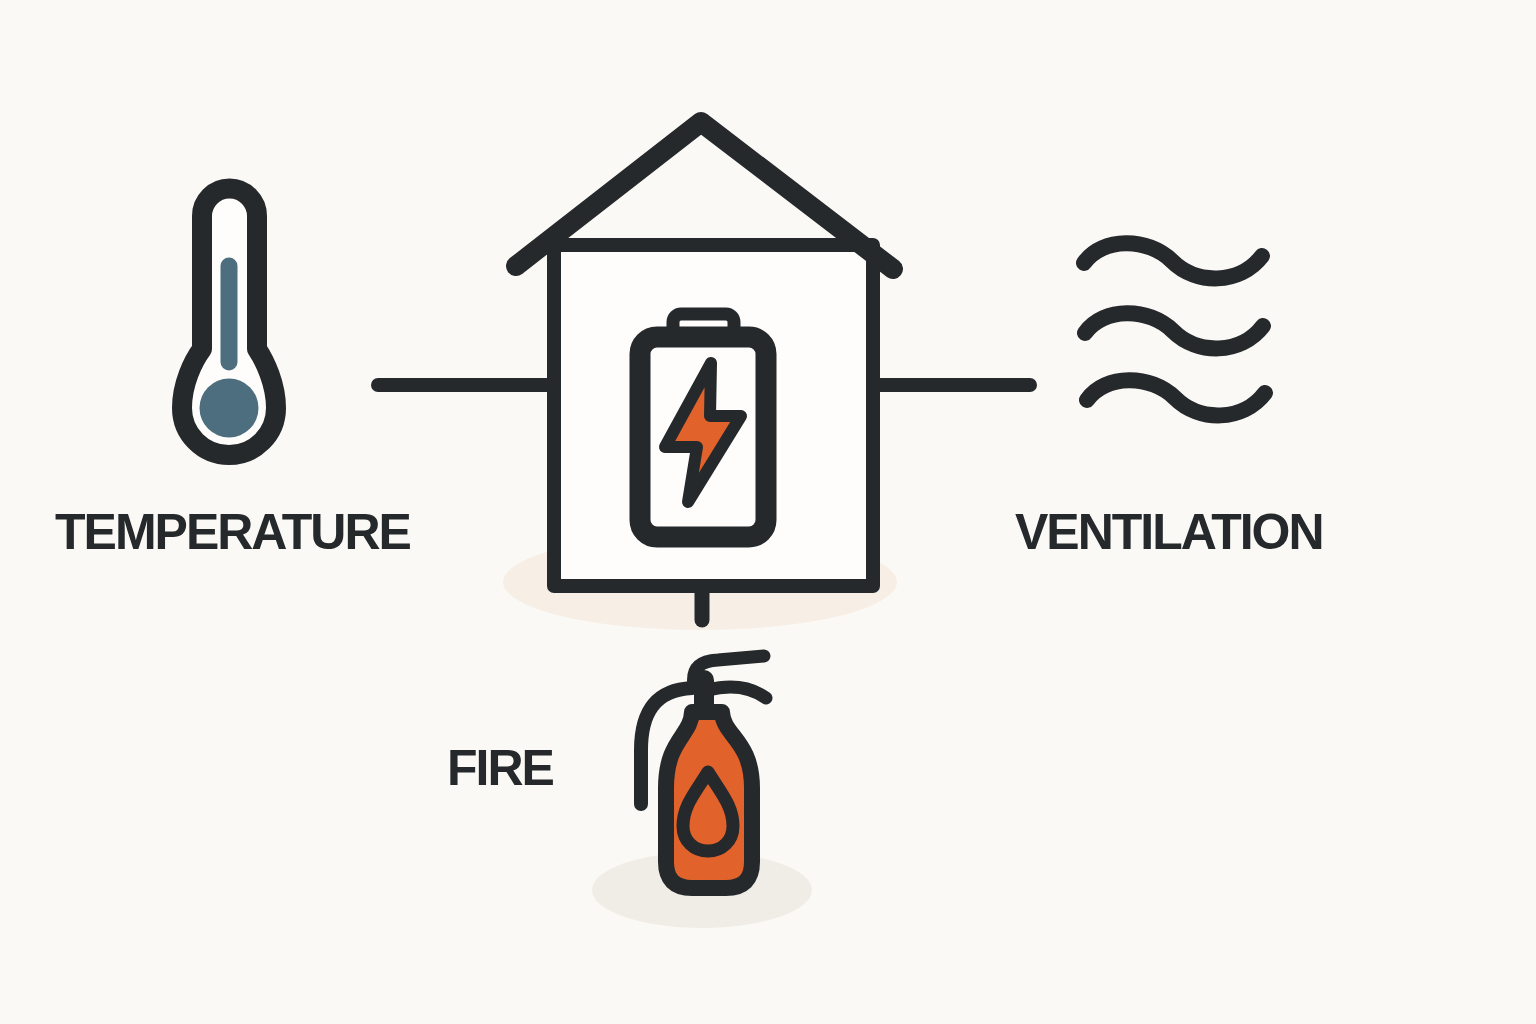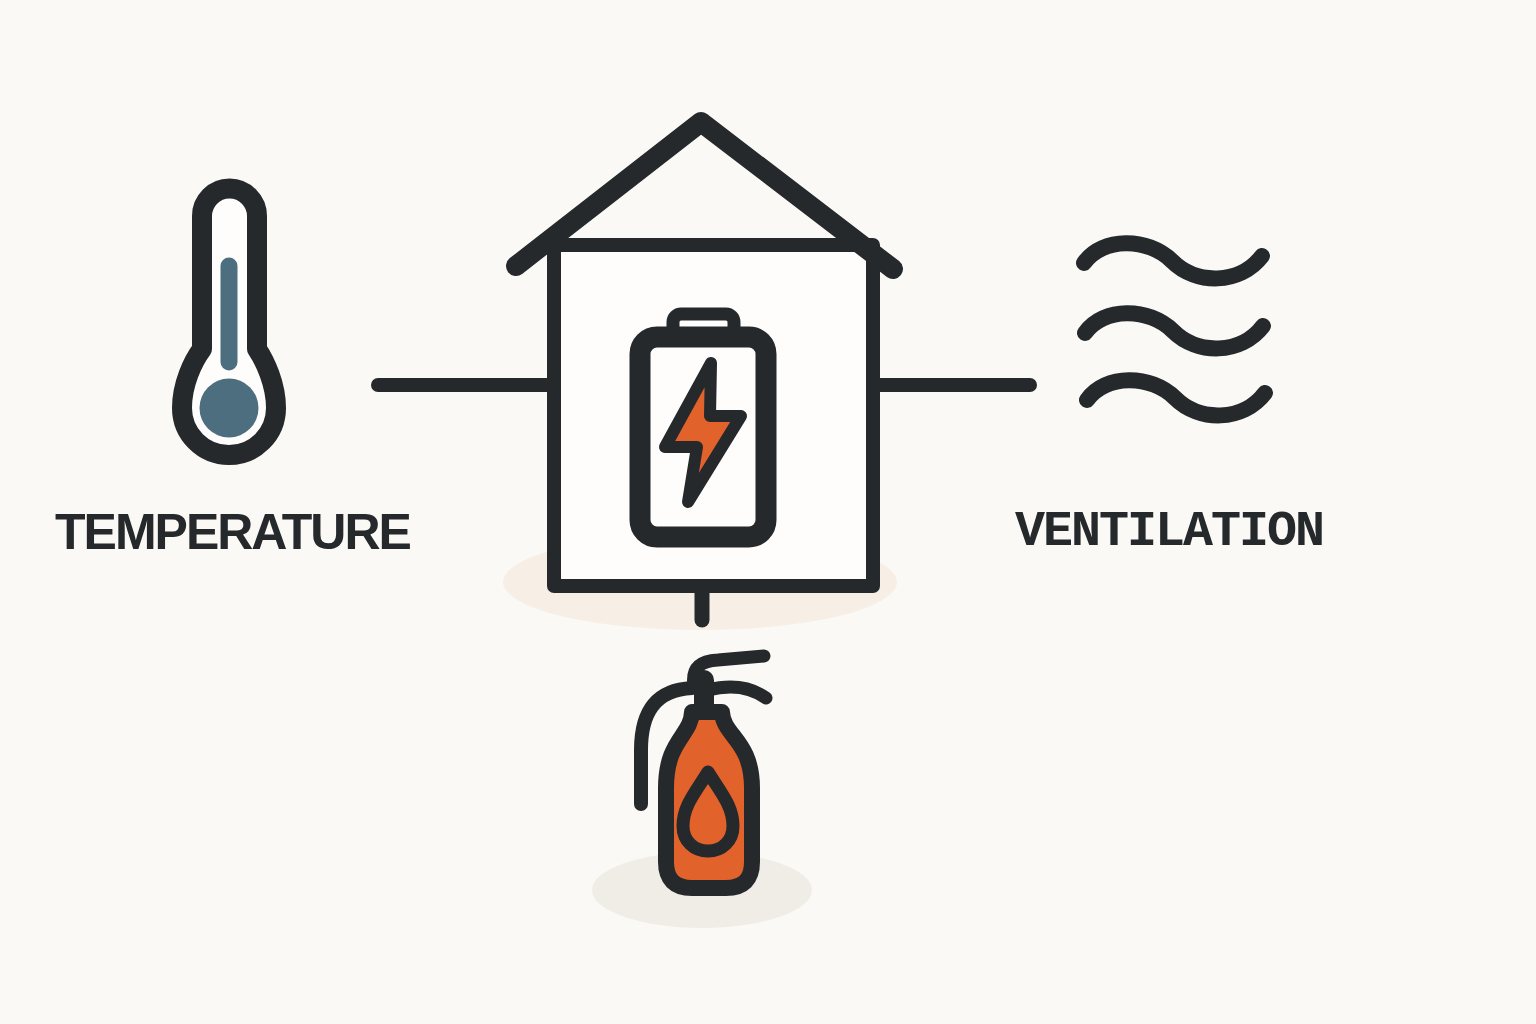--- a/index.html
+++ b/index.html
@@ -10,21 +10,21 @@
   }
   .canvas{position:absolute;inset:0;width:1536px;height:768px;}
   svg.layer{position:absolute;left:0;top:0;width:1536px;height:1024px;display:block;}
   .label{
     position:absolute;
     color:var(--dark,#25292c);
     font-size:50px;font-weight:700;letter-spacing:-2px;
     white-space:nowrap;line-height:1;
   }
   .label-temperature{left:55px;top:507px;}
-  .label-ventilation{left:1015px;top:507px;font-family:Liberation Mono, monospace;}
+  .label-ventilation{left:1015px;top:507px;}
   .label-firesafety{
     left:370px;top:737px;width:260px;
     text-align:center;line-height:63px;white-space:normal;
   }
 </style>
 </head>
 <body>
 
 <div class="canvas">
 
@@ -78,15 +78,16 @@
                C 722,851 733,841 733,826
                C 733,806 721,793 708,772 Z" fill="none" stroke="var(--dark)" stroke-width="13" stroke-linejoin="round"></path>
     </g>
   </svg>
 
   <div class="label label-temperature">TEMPERATURE</div>
 
   <div class="label label-ventilation">VENTILATION</div>
 
   <div class="label label-firesafety">
+    <div>FIRE</div>
   </div>
 
 </div>
 
 </body></html>

